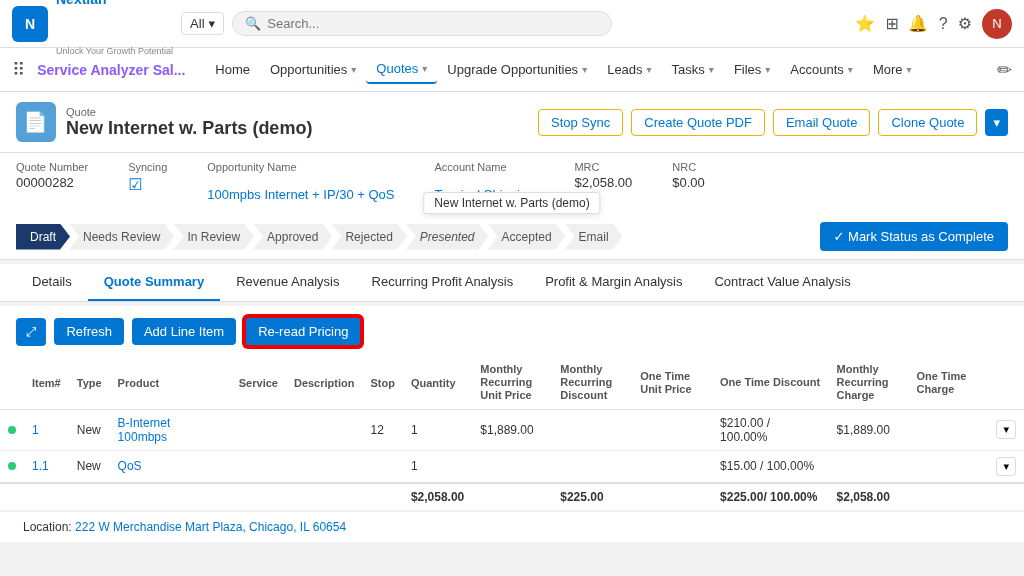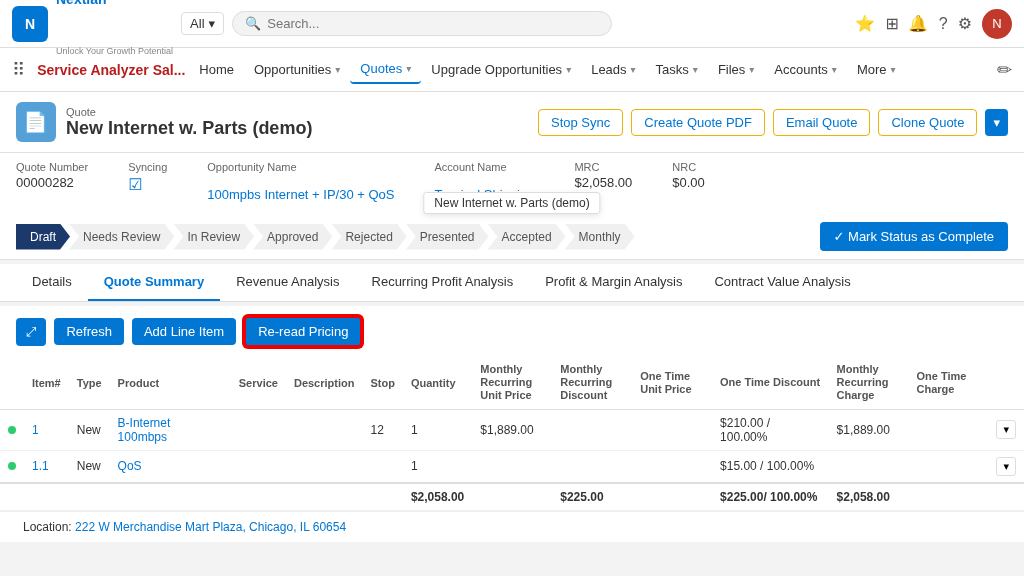--- a/index.html
+++ b/index.html
@@ -14,21 +14,21 @@
     .logo-tagline { font-size: 9px; color: #888; }
     .search-bar { flex: 1; display: flex; align-items: center; gap: 6px; background: #f3f3f3; border: 1px solid #ddd; border-radius: 20px; padding: 4px 12px; max-width: 380px; }
     .search-bar input { border: none; background: transparent; outline: none; font-size: 13px; width: 100%; }
     .nav-icons { display: flex; align-items: center; gap: 10px; margin-left: auto; color: #555; }
     .nav-icon { font-size: 16px; cursor: pointer; }
     .avatar { width: 30px; height: 30px; border-radius: 50%; background: #c0392b; display: flex; align-items: center; justify-content: center; color: white; font-size: 13px; }
 
     
     .app-bar { background: white; height: 44px; display: flex; align-items: center; padding: 0 12px; border-bottom: 1px solid #ddd; gap: 4px; }
     .app-menu-icon { font-size: 18px; color: #555; margin-right: 8px; cursor: pointer; }
-    .app-name { font-size: 14px; font-weight: 600; color: #b91c1c; margin-right: 0; white-space: nowrap; overflow: hidden; text-overflow: ellipsis; max-width: 160px; }
+    .app-name { font-size: 14px; font-weight: 600; color: #8b5cf6; margin-right: 16px; white-space: nowrap; overflow: hidden; text-overflow: ellipsis; max-width: 160px; }
     .nav-item { display: flex; align-items: center; gap: 4px; padding: 6px 10px; font-size: 13px; color: #333; cursor: pointer; border-radius: 4px; white-space: nowrap; }
     .nav-item.active { color: #0176d3; border-bottom: 2px solid #0176d3; }
     .nav-chevron { font-size: 10px; color: #888; }
     .edit-icon-btn { margin-left: auto; font-size: 18px; color: #555; cursor: pointer; }
 
     
     .quote-header { background: white; padding: 10px 16px; border-bottom: 1px solid #e0e0e0; display: flex; align-items: center; gap: 10px; }
     .quote-icon { width: 40px; height: 40px; background: #54a0d7; border-radius: 6px; display: flex; align-items: center; justify-content: center; font-size: 20px; color: white; }
     .quote-title-area { flex: 1; }
     .quote-label { font-size: 11px; color: #666; }
@@ -199,23 +199,23 @@
       <span class="meta-value">$0.00</span>
     </div>
   </div>
 
 <div class="status-bar" id="status-bar-container" style="background:white; padding:8px 16px; border-bottom: 1px solid #e0e0e0;">
 <div class="step-label active" style="margin-right: -1px;">Draft</div>
     <div class="step-label" style="margin-right: -1px;">Needs Review</div>
     <div class="step-label" style="margin-right: -1px;">In Review</div>
     <div class="step-label" style="margin-right: -1px;">Approved</div>
     <div class="step-label" style="margin-right: -1px;">Rejected</div>
-    <div class="step-label" style="margin-right: -1px;">Presented</div>
+    <div class="step-label" style="margin-right: -1px; font-style: italic;">Presented</div>
     <div class="step-label" style="margin-right: -1px;">Accepted</div>
-    <div class="step-label" style="margin-right: -1px;">Monthly</div>
+    <div class="step-label" style="margin-right: -1px;">Email</div>
     <button class="mark-complete-btn">✓ Mark Status as Complete</button>
   </div>
 
 <div class="tabs-bar" id="tabs-container">
     <div class="tab">Details</div>
     <div class="tab active">Quote Summary</div>
     <div class="tab">Revenue Analysis</div>
     <div class="tab">Recurring Profit Analysis</div>
     <div class="tab">Profit &amp; Margin Analysis</div>
     <div class="tab">Contract Value Analysis</div>

